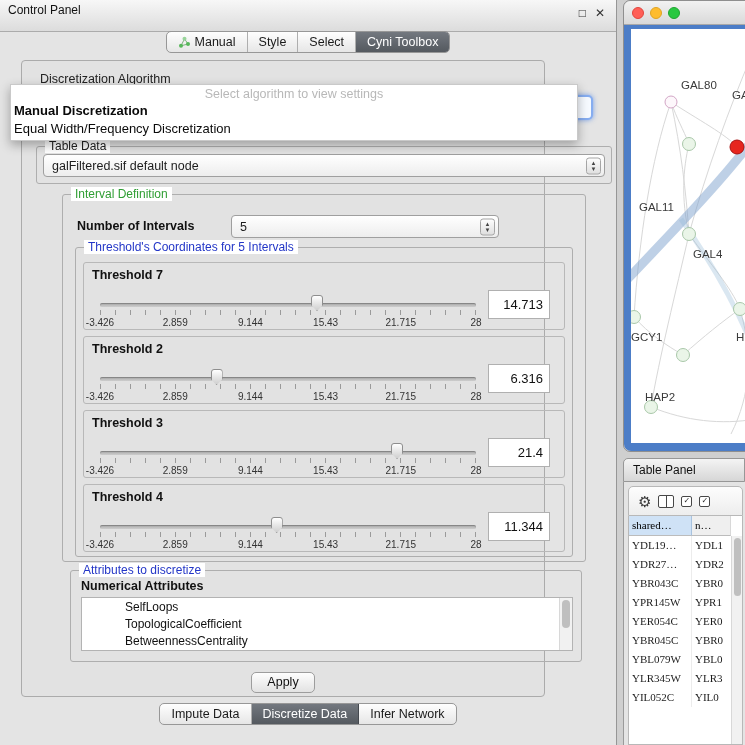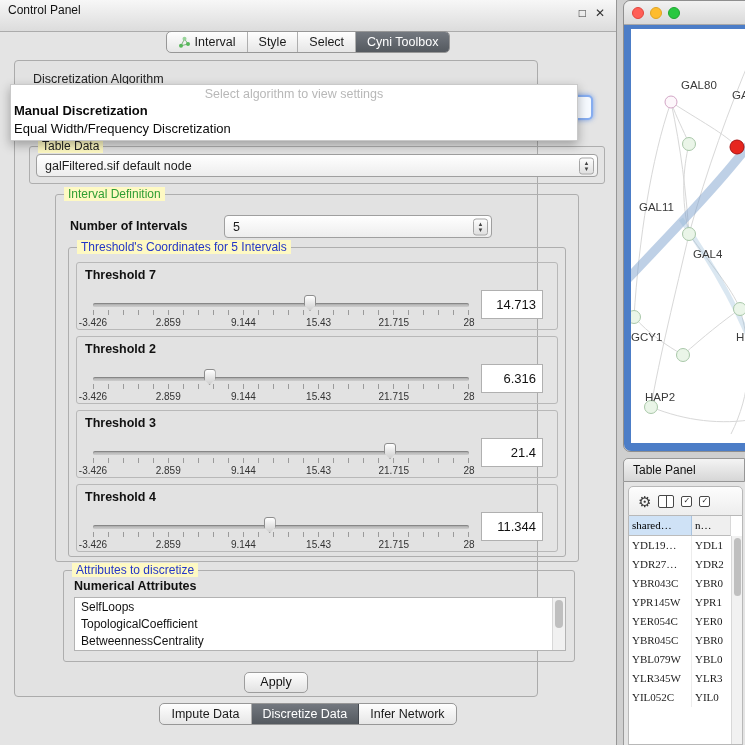--- a/index.html
+++ b/index.html
@@ -11,26 +11,26 @@
   #cp-titlebar{position:absolute;left:0;top:0;right:0;height:32px;background:linear-gradient(#f7f7f7,#dcdcdc);border-bottom:1px solid #ababab;font-size:12px;color:#111;line-height:21px;padding-left:8px;}
   .winbtn{position:absolute;top:3px;font-size:12px;color:#333;cursor:default;}
 
   .tabbar{position:absolute;left:0;right:0;display:flex;justify-content:center;}
   .seggroup{display:flex;border:1px solid #979797;border-radius:5px;overflow:hidden;background:linear-gradient(#fefefe,#e6e6e6);}
   .seg{display:flex;align-items:center;gap:4px;padding:3px 11px;font-size:12.5px;color:#1a1a1a;border-right:1px solid #aeaeae;white-space:nowrap;}
   .seg:last-child{border-right:none;}
   .seg.sel{background:linear-gradient(#73787f,#54595f);color:#fff;border-right-color:#45494f;}
   .nettab{display:inline-flex;width:13px;height:13px;}
 
-  #main-panel{position:absolute;left:14px;top:60px;width:524px;height:637px;background:#e2e2e2;border:1px solid #ababab;border-radius:4px;}
+  #main-panel{position:absolute;left:21px;top:60px;width:524px;height:637px;background:#e2e2e2;border:1px solid #ababab;border-radius:4px;}
 
   #algo-label{position:absolute;left:18px;top:11px;font-size:12.5px;color:#222;}
 
   .group{position:absolute;border:1px solid #aeaeae;border-radius:3px;}
-  .legend{position:absolute;top:-8px;left:8px;background:#fef9c3;padding:0 4px;font-size:12px;color:#222;white-space:nowrap;}
+  .legend{position:absolute;top:-8px;left:8px;background:#ffffff;padding:0 4px;font-size:12px;color:#222;white-space:nowrap;}
   .legend.green{color:#2f9e33;}
   .legend.blue{color:#2336c7;}
 
   .combo{position:absolute;background:linear-gradient(#ffffff,#ededed);border:1px solid #9f9f9f;border-radius:4px;display:flex;align-items:center;padding:0 24px 0 8px;font-size:12.5px;color:#1c1c1c;}
   .combo-text{overflow:hidden;white-space:nowrap;}
   .stepper{position:absolute;right:3px;top:50%;transform:translateY(-50%);width:15px;height:17px;background:linear-gradient(#fdfdfd,#dfdfdf);border:1px solid #a5a5a5;border-radius:3px;display:flex;flex-direction:column;justify-content:center;}
   .stepper i{font-style:normal;display:block;font-size:6px;line-height:6px;text-align:center;color:#444;}
 
   #tabledata-group{left:14px;top:85px;width:576px;height:38px;}
   #tabledata-combo{left:6px;right:6px;top:7px;height:23px;}
@@ -47,21 +47,21 @@
   .track{position:absolute;left:0;right:0;top:6px;height:4px;background:linear-gradient(#a9a9a9,#cdcdcd);border-radius:2px;box-shadow:inset 0 1px 1px rgba(0,0,0,.25);}
   .ticks{position:absolute;left:0;right:0;top:13px;height:5px;background:repeating-linear-gradient(to right,#9a9a9a 0 1px,transparent 1px 15px);}
   .labels{position:absolute;left:0;right:0;top:20px;height:11px;}
   .labels span{position:absolute;transform:translateX(-50%);font-size:10px;color:#333;white-space:nowrap;}
   .thumb{position:absolute;top:-2px;width:12px;height:16px;transform:translateX(-50%);background:linear-gradient(#ffffff,#cfcfcf);border:1px solid #8e8e8e;border-radius:3px 3px 0 0;clip-path:polygon(0 0,100% 0,100% 62%,50% 100%,0 62%);box-shadow:0 1px 1px rgba(0,0,0,.2);}
   .valuebox{position:absolute;left:404px;top:27px;width:62px;height:29px;background:#fff;border:1px solid #b0b0b0;font-size:13px;color:#111;text-align:right;line-height:27px;padding-right:6px;}
 
   #attr-group{left:48px;top:509px;width:512px;height:92px;}
   #attr-title{position:absolute;left:10px;top:8px;font-size:12.5px;font-weight:bold;color:#111;}
   #attr-list{position:absolute;left:10px;top:26px;width:492px;height:54px;background:#fff;border:1px solid #b3b3b3;overflow:hidden;}
-  #attr-list .items{position:absolute;left:0;top:1px;right:13px;}
+  #attr-list .items{position:absolute;left:0;top:1px;right:13px;padding-left:37px;}
   .litem{font-size:12px;line-height:17px;padding-left:6px;color:#111;white-space:nowrap;}
   .vscroll{position:absolute;right:0;top:0;bottom:0;width:13px;background:#f1f1f1;border-left:1px solid #d8d8d8;}
   .vthumb{position:absolute;left:2px;top:2px;width:8px;height:28px;background:#bfbfbf;border-radius:4px;}
 
   #apply-btn{position:absolute;left:50%;transform:translateX(-50%);top:611px;width:64px;height:21px;background:linear-gradient(#fefefe,#e2e2e2);border:1px solid #9d9d9d;border-radius:5px;font-size:12.5px;color:#111;text-align:center;line-height:19px;}
 
   
   #focus-combo{position:absolute;left:560px;top:95px;width:33px;height:25px;background:#f6faff;border:2px solid #86adf0;border-radius:5px;box-shadow:0 0 5px rgba(90,140,230,.8);z-index:90;}
   #dropdown{position:absolute;left:10px;top:84px;width:568px;background:#fff;border:1px solid #c9c9c9;box-shadow:0 4px 10px rgba(0,0,0,.3);z-index:100;padding-bottom:2px;}
   .dd-ph{text-align:center;color:#b8b8b8;font-size:12.5px;line-height:16px;margin-top:1px;}
@@ -119,21 +119,21 @@
     <div class="seggroup">
         <div class="seg">
           <span class="nettab">
             <svg width="13" height="13" viewBox="0 0 13 13">
               <path d="M6.5 2.8 L3 9.8 M6.5 2.8 L10 8 M3 9.8 L10 8" stroke="#7fae80" stroke-width="1" fill="none"></path>
               <circle cx="6.5" cy="2.8" r="2" fill="#98d49a"></circle>
               <circle cx="3" cy="9.8" r="2" fill="#57b75a"></circle>
               <circle cx="10" cy="8" r="2" fill="#57b75a"></circle>
             </svg>
           </span>
-          <span>Interval</span>
+          <span>Manual</span>
         </div>
         <div class="seg">
           <span>Style</span>
         </div>
         <div class="seg">
           <span>Select</span>
         </div>
         <div class="seg sel">
           <span>Cyni Toolbox</span>
         </div>

